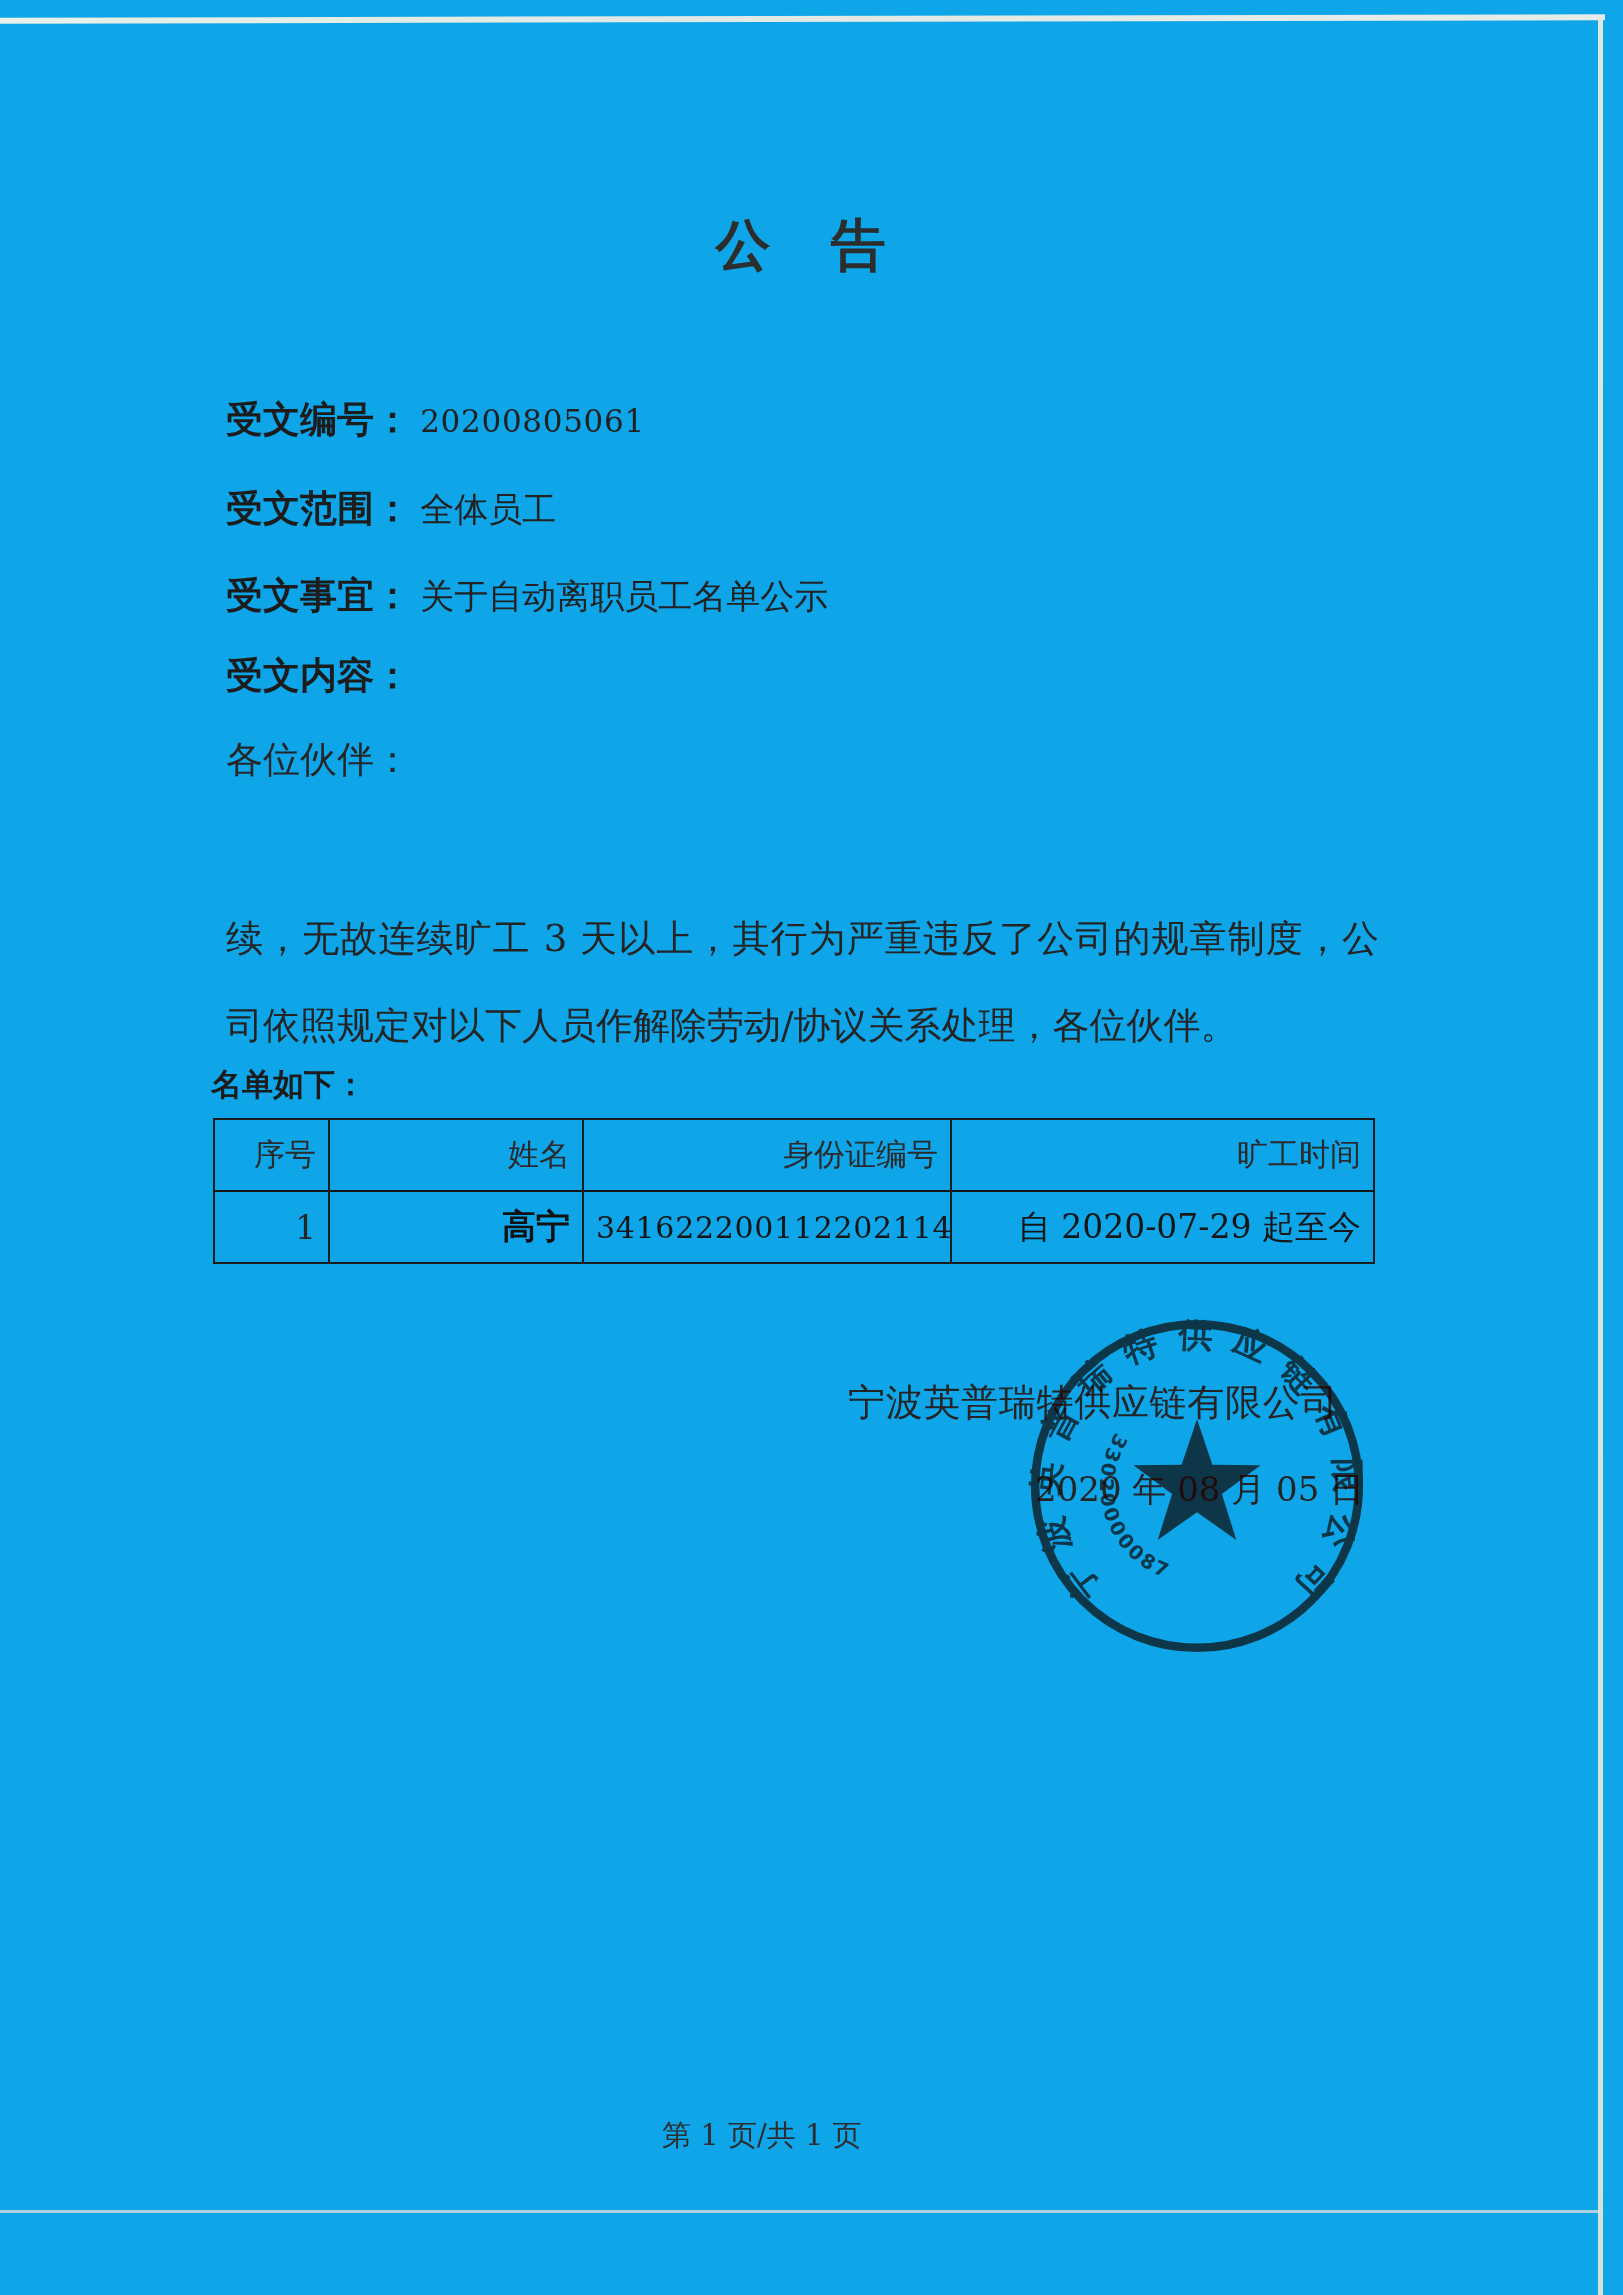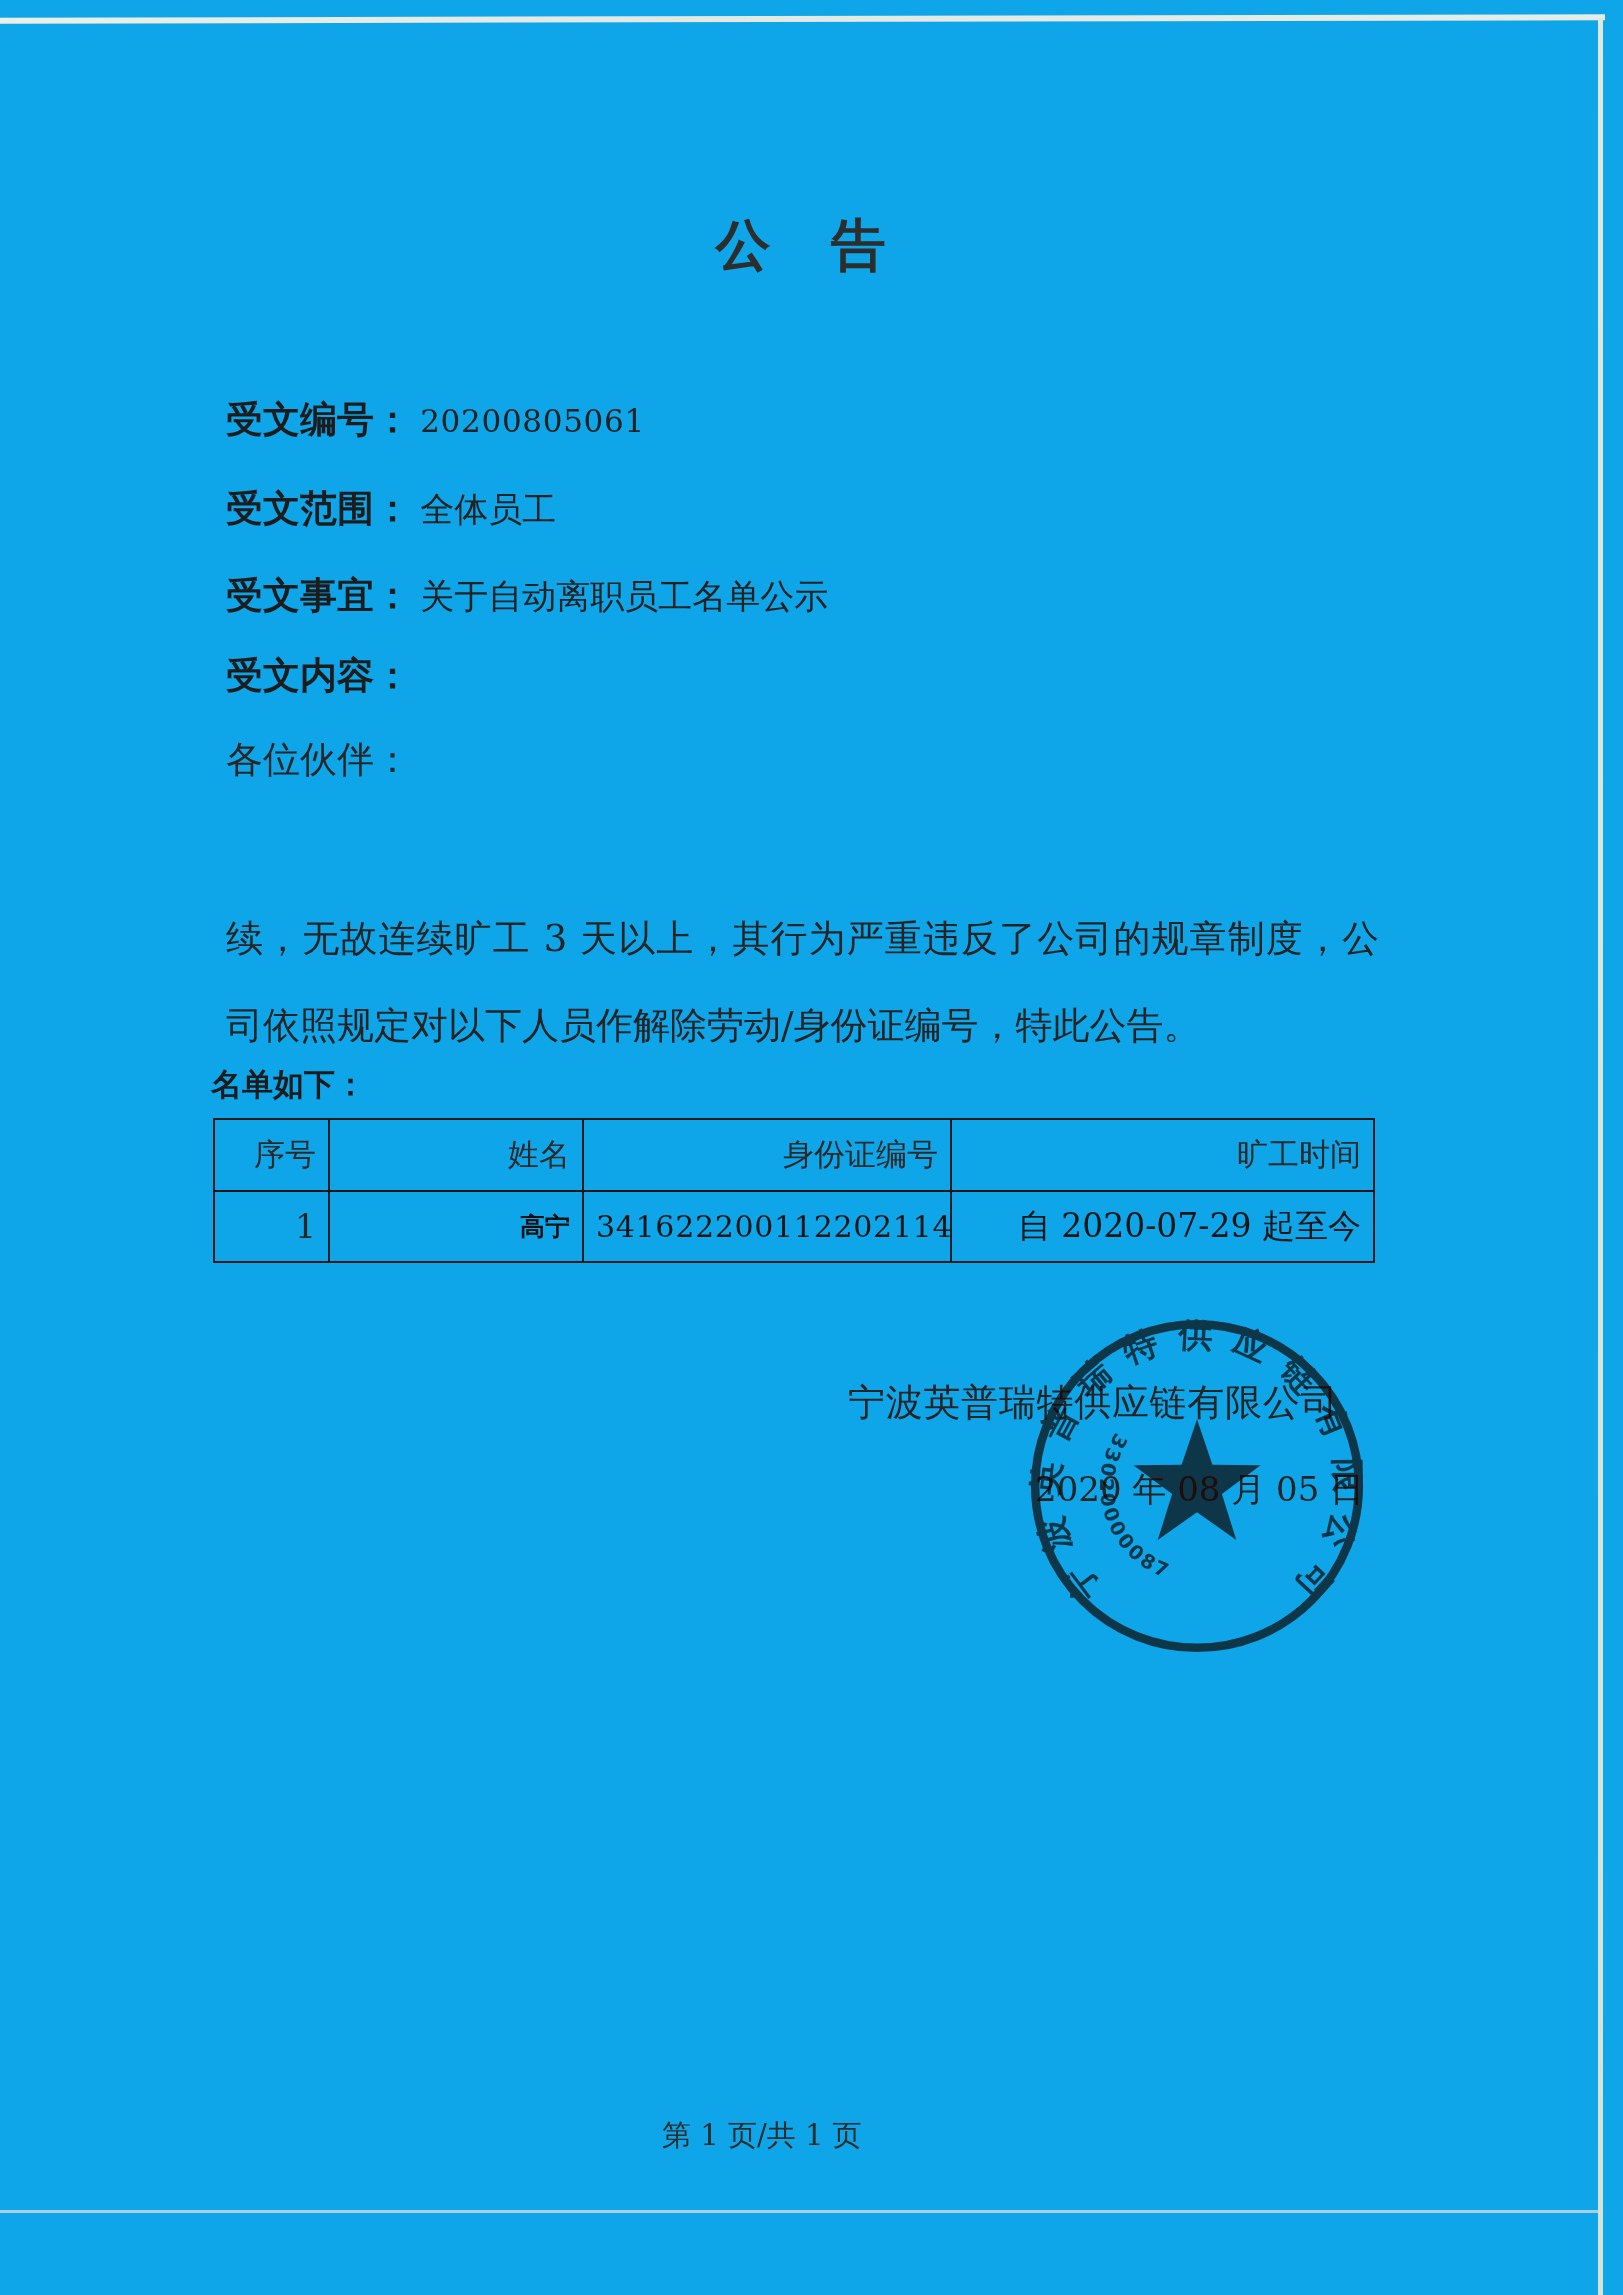--- a/index.html
+++ b/index.html
@@ -32,21 +32,21 @@
     font-size:31px;font-weight:700;color:#1b1b1b;}
 
   table.roster{position:absolute;left:213px;top:1118px;width:1159px;border-collapse:collapse;
     table-layout:fixed;border:2.6px solid #161616;}
   table.roster th,table.roster td{border:2px solid #1c1c1c;text-align:right;vertical-align:middle;
     padding:12px;overflow:hidden;}
   table.roster tr.hdr{height:72px;}
   table.roster tr.hdr th{font-weight:400;font-size:31px;color:#2a2a2a;border-bottom:2.6px solid #161616;}
   table.roster tr.data{height:71px;}
   td.c-seq{font-size:33px;}
-  td.c-name{font-size:25px;font-weight:700;color:#111;}
+  td.c-name{font-size:34px;font-weight:700;color:#111;}
   td.c-id{font-size:30px;letter-spacing:0.7px;color:#161616;}
   td.c-time{font-size:33px;color:#161616;}
 
   .sig-company{position:absolute;left:848px;top:1382px;height:41px;line-height:41px;
     font-size:37px;letter-spacing:0.7px;white-space:nowrap;color:#242424;}
   .sig-date{position:absolute;left:1035px;top:1470px;height:39px;line-height:39px;
     font-size:34px;white-space:nowrap;color:#242424;}
 
   .seal{position:absolute;left:1007px;top:1296px;width:380px;height:380px;
     mix-blend-mode:multiply;opacity:.9;}
@@ -78,21 +78,21 @@
   <div class="meta-row" style="top:575px">
     <span class="meta-label">受文事宜：</span><span class="meta-value">关于自动离职员工名单公示</span>
   </div>
   <div class="meta-row" style="top:655px">
     <span class="meta-label">受文内容：</span><span class="meta-value"></span>
   </div>
 
   <div class="salutation">各位伙伴：</div>
 
   <div class="para-line just" style="top:919px">续，无故连续旷工 3 天以上，其行为严重违反了公司的规章制度，公</div>
-  <div class="para-line" style="top:1006px">司依照规定对以下人员作解除劳动/身份证编号，特此公告。</div>
+  <div class="para-line" style="top:1006px">司依照规定对以下人员作解除劳动/协议关系处理，各位伙伴。</div>
 
   <div class="list-intro">名单如下：</div>
 
   <table class="roster">
     <colgroup>
       <col style="width:115px">
         <col style="width:254px">
         <col style="width:368px">
         <col style="width:423px">
     </colgroup>

